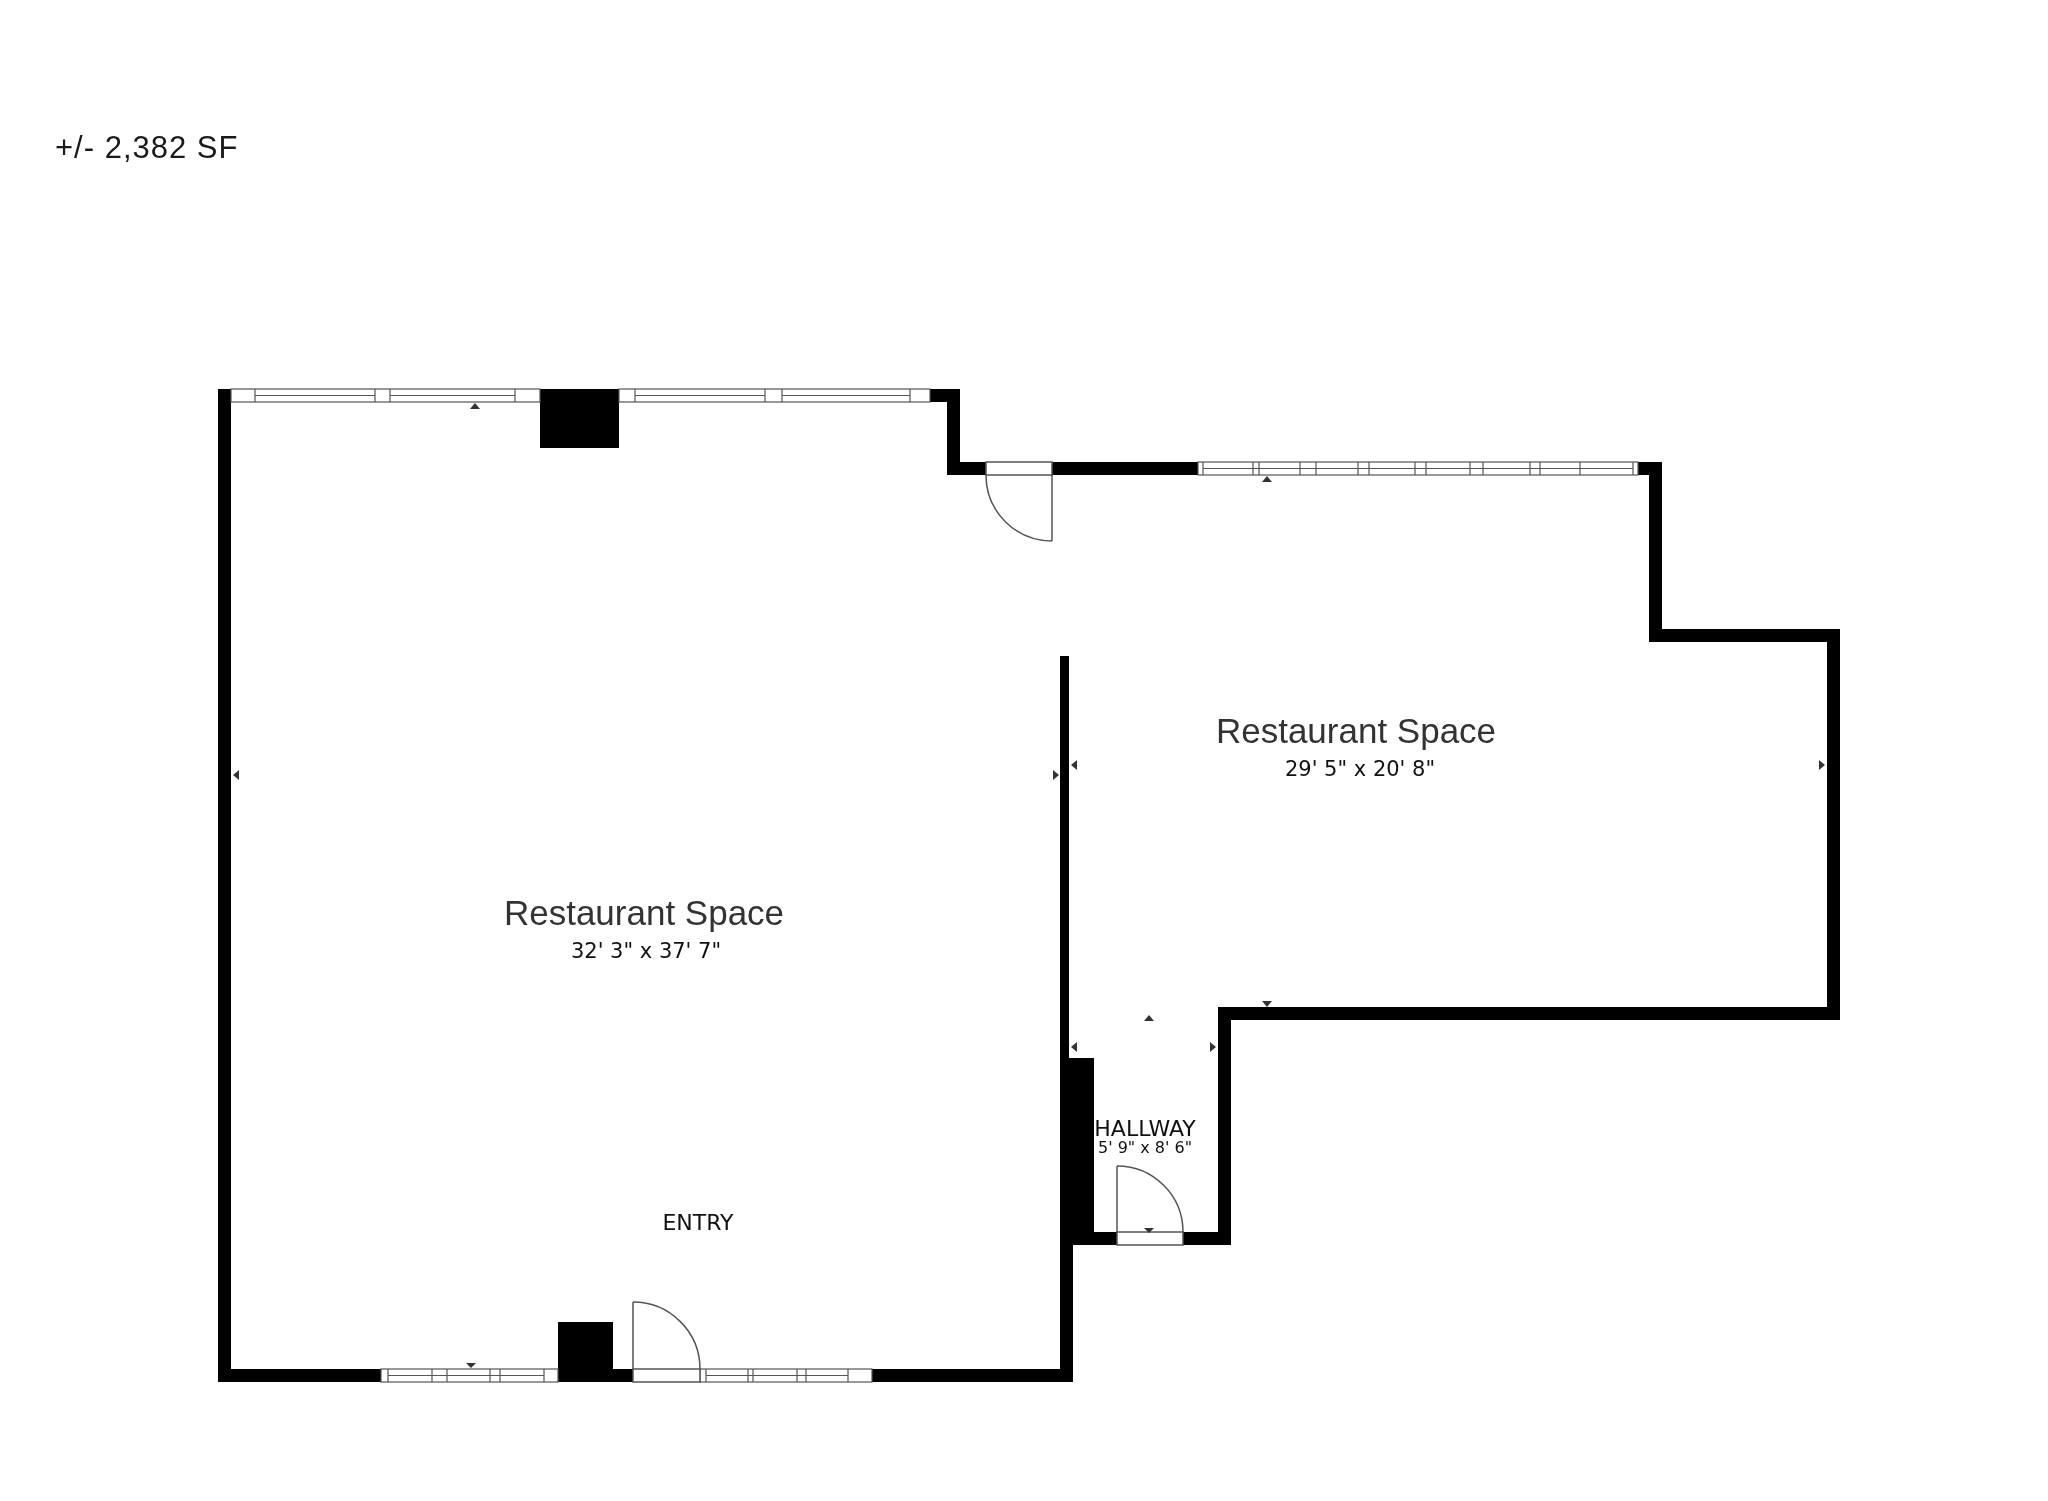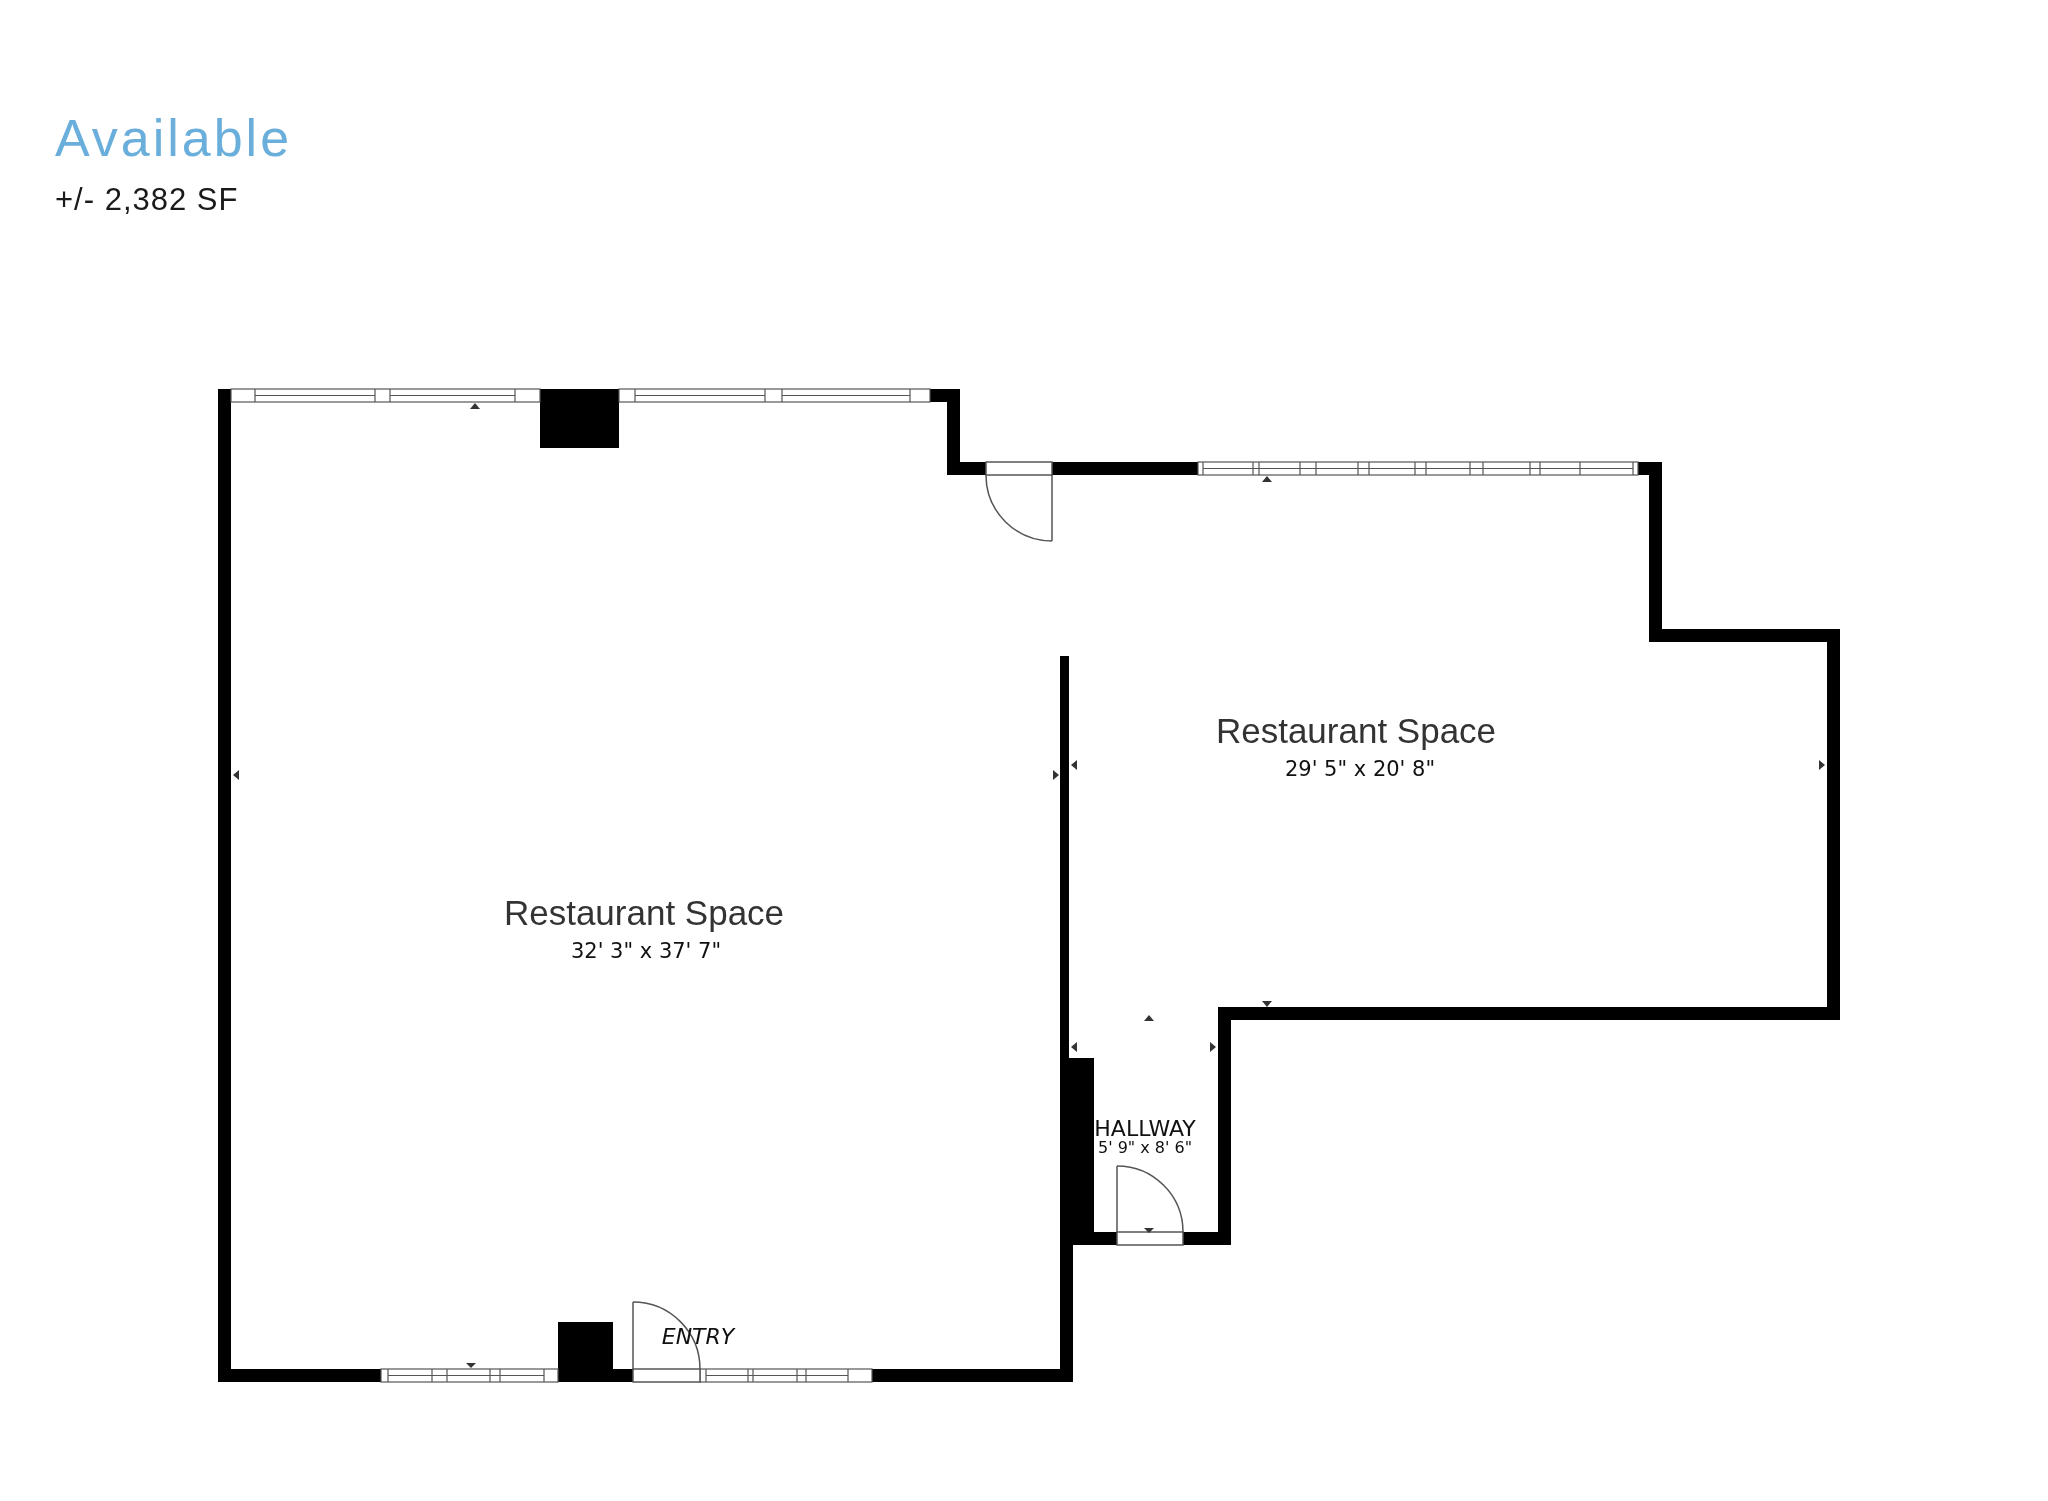--- a/index.html
+++ b/index.html
@@ -10,21 +10,20 @@
   svg.plan { position: absolute; left: 0; top: 0; }
   .room-name { position: absolute; font-family: "Liberation Sans", sans-serif; font-size: 35px; color: #333; white-space: nowrap; transform: translateX(-50%); font-weight: 300; }
   .room-dim { position: absolute; font-family: "DejaVu Sans", sans-serif; font-size: 21px; color: #111; white-space: nowrap; transform: translateX(-50%); }
   .small-label { position: absolute; font-family: "DejaVu Sans", sans-serif; font-size: 22px; color: #111; white-space: nowrap; transform: translateX(-50%); }
   .small-dim { position: absolute; font-family: "DejaVu Sans", sans-serif; font-size: 16px; color: #111; white-space: nowrap; transform: translateX(-50%); }
 </style>
 </head>
 <body>
 
 <div class="header">
-  <div class="title">Available</div>
   <div class="subtitle">+/- 2,382 SF</div>
 </div>
 
 <svg class="plan" width="2048" height="1501" viewBox="0 0 2048 1501" xmlns="http://www.w3.org/2000/svg">
   <g fill="#000">
 
     <rect x="218" y="389" width="13" height="993"></rect>
 
     <rect x="930" y="389" width="30" height="13"></rect>
     <rect x="947" y="389" width="13" height="86"></rect>
@@ -147,13 +146,13 @@
 
 <div class="room-name" style="left:644px; top:893px;">Restaurant Space</div>
 <div class="room-dim" style="left:646px; top:939px;">32' 3" x 37' 7"</div>
 
 <div class="room-name" style="left:1356px; top:711px;">Restaurant Space</div>
 <div class="room-dim" style="left:1360px; top:757px;">29' 5" x 20' 8"</div>
 
 <div class="small-label" style="left:1145px; top:1116px;">HALLWAY</div>
 <div class="small-dim" style="left:1145px; top:1138px;">5' 9" x 8' 6"</div>
 
-<div class="small-label" style="left:698px; top:1324px;font-style:italic;">ENTRY</div>
+<div class="small-label" style="left:698px; top:1210px;">ENTRY</div>
 
 </body></html>

